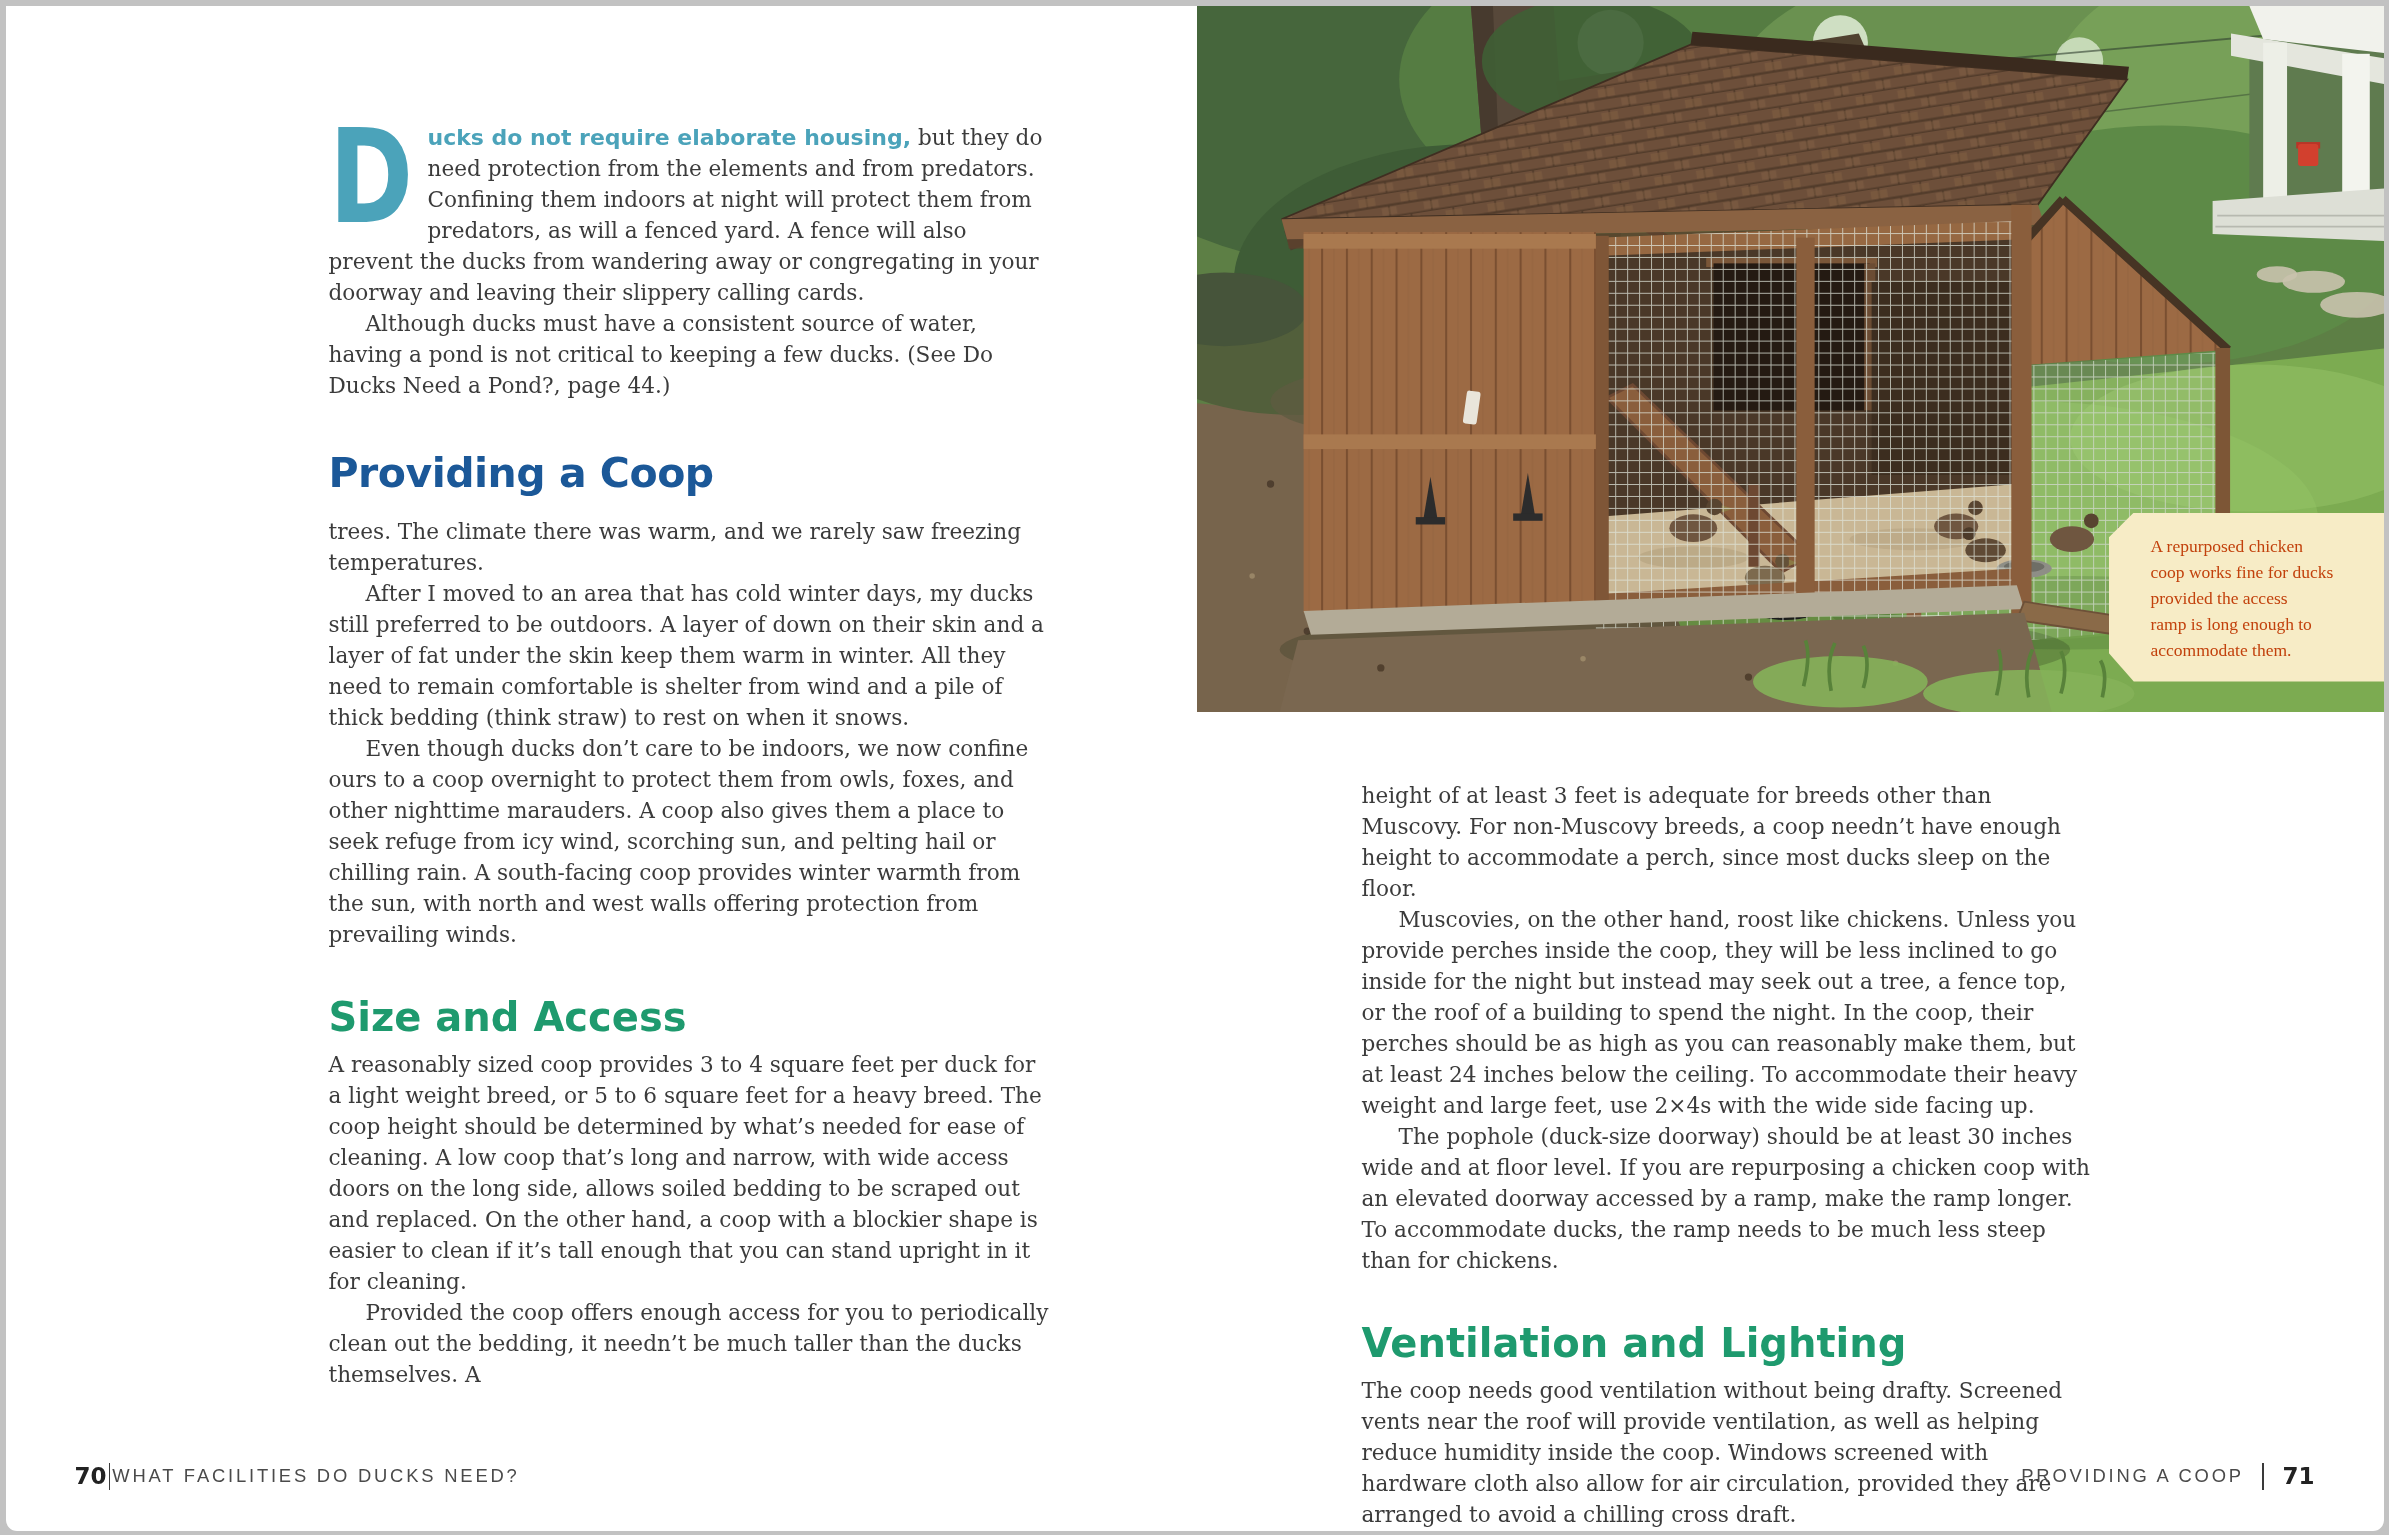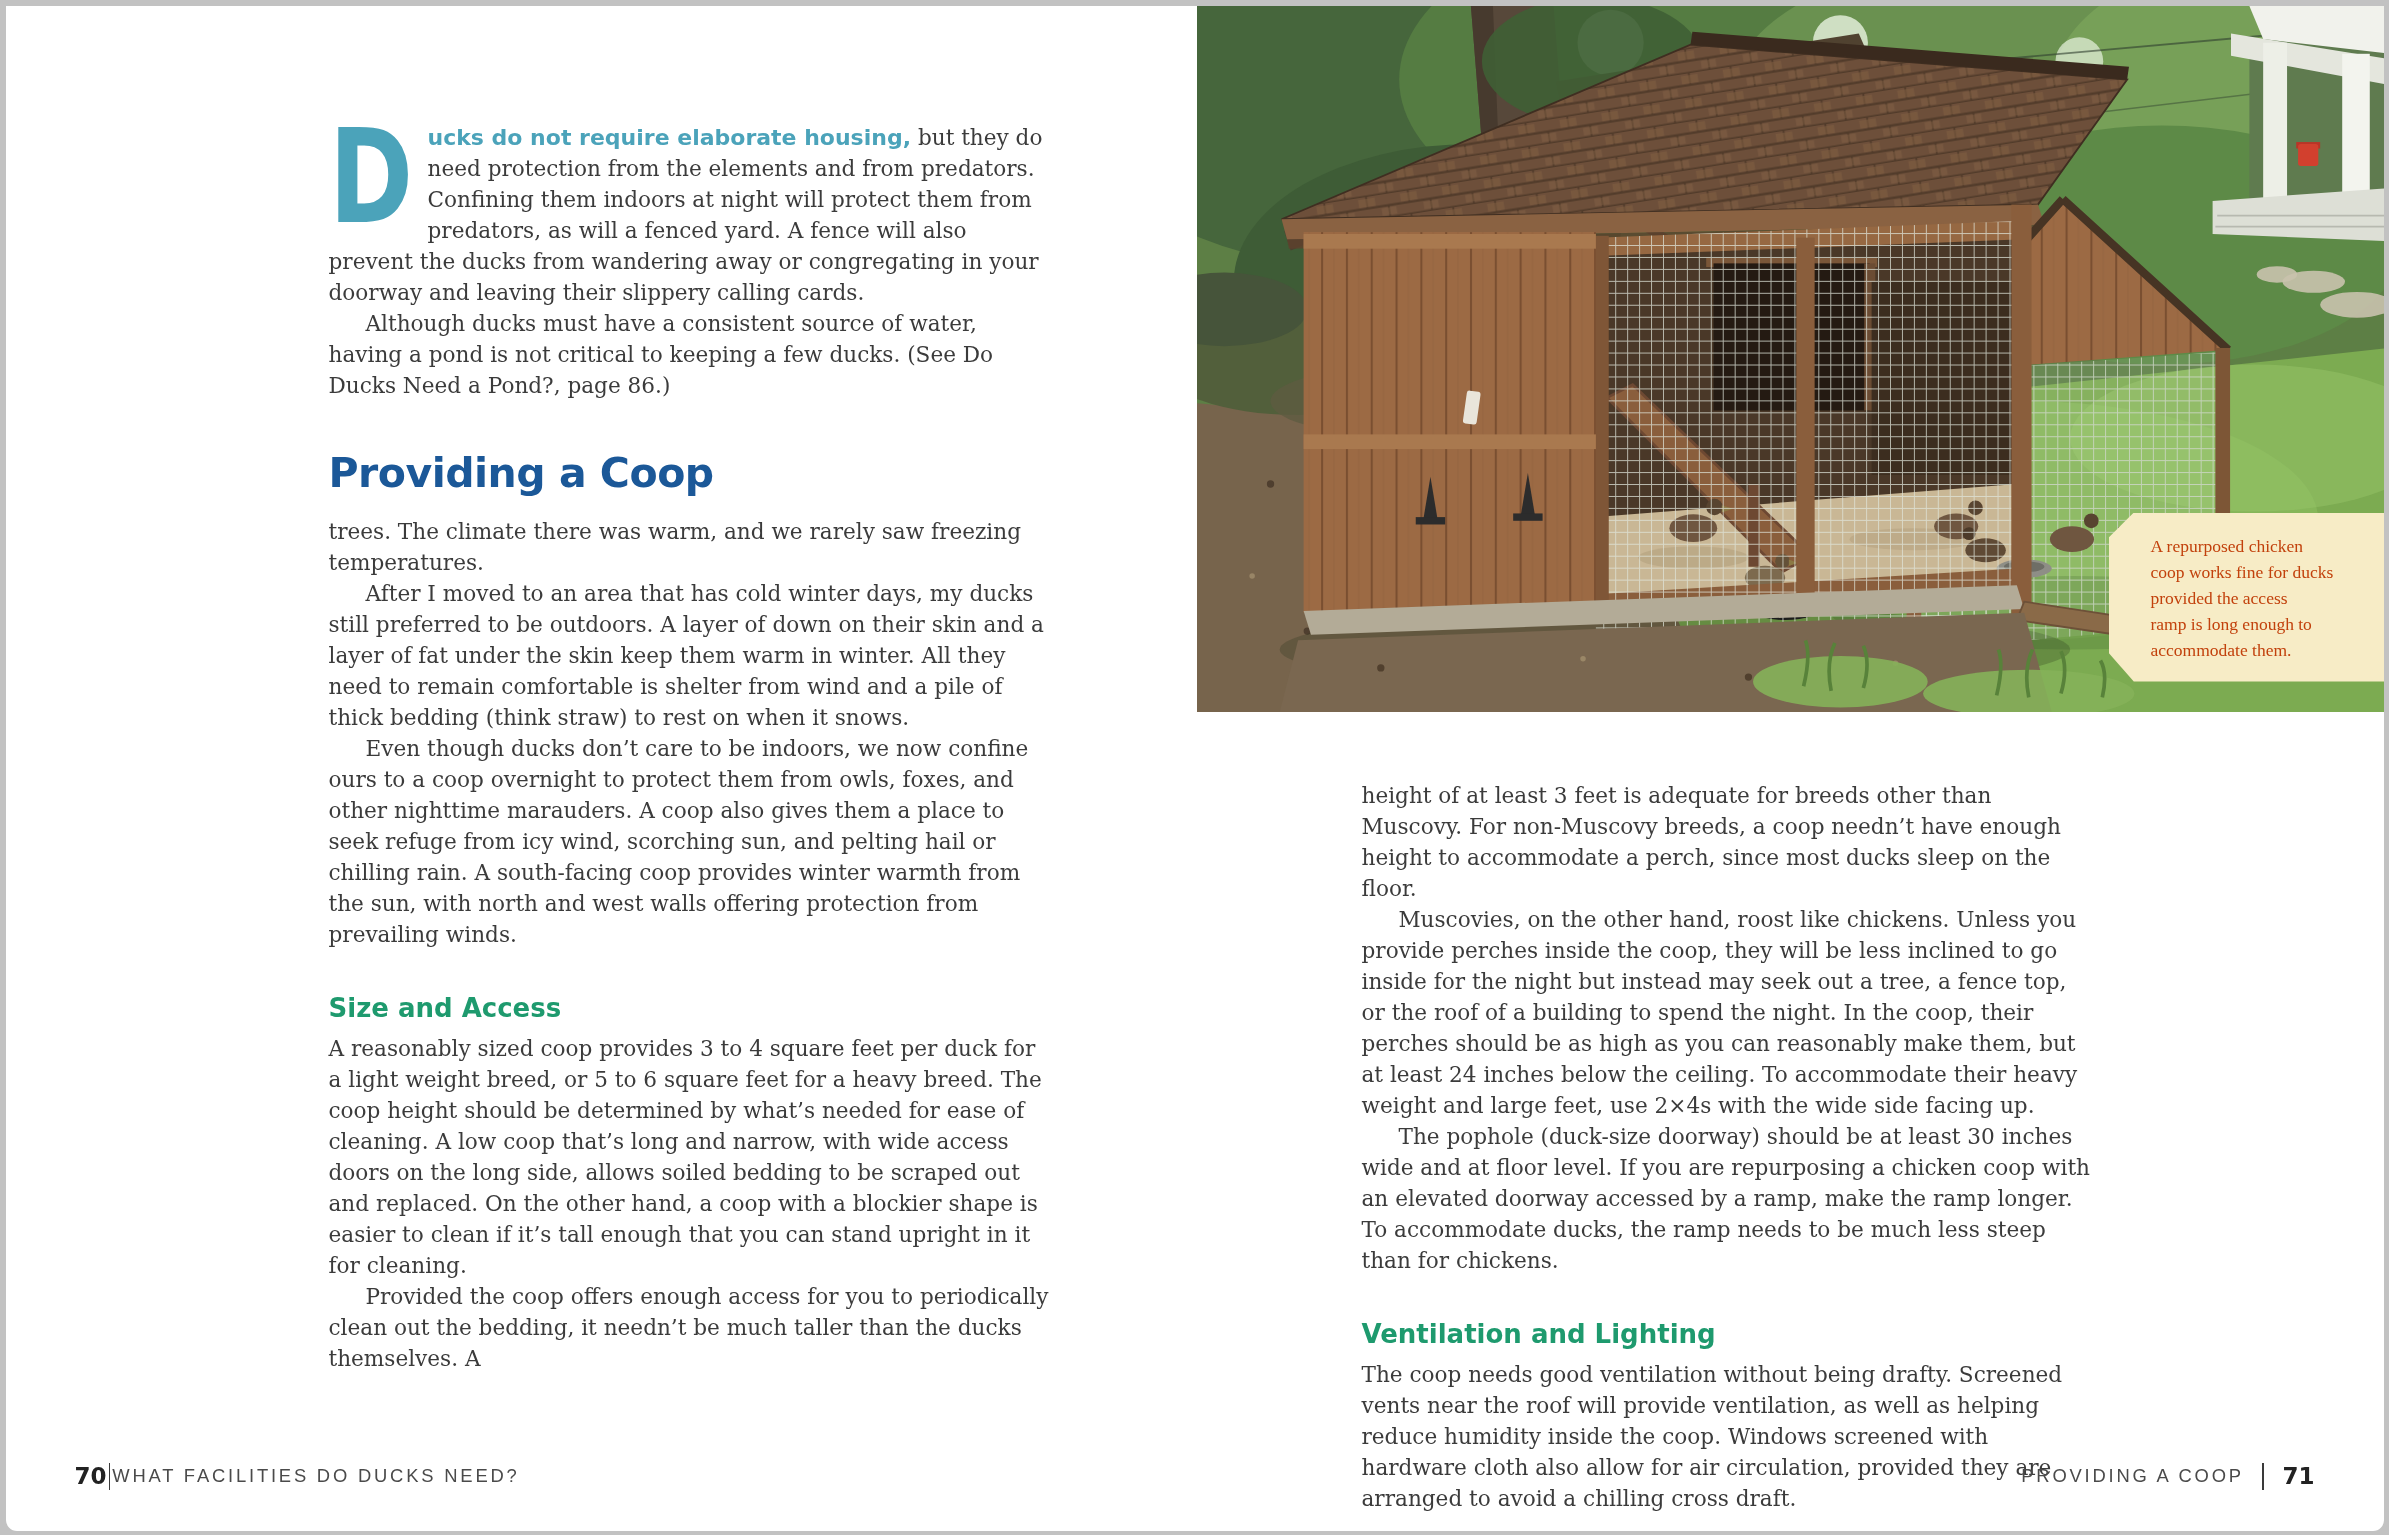--- a/index.html
+++ b/index.html
@@ -15,21 +15,21 @@
   .indent{text-indent:37px;}
 
   .dropcap{float:left;width:88px;font-family:"DejaVu Sans",sans-serif;font-weight:bold;
            color:#4BA3BA;font-size:130px;line-height:96px;margin:7.4px 11px 0 0;
            transform:scaleX(.78);transform-origin:left top;}
   .leadin{font-family:"DejaVu Sans",sans-serif;font-weight:bold;color:#4BA3BA;font-size:22px;}
 
   h2.providing{font-family:"DejaVu Sans",sans-serif;font-weight:bold;color:#1B5898;
       font-size:41px;letter-spacing:-0.5px;margin:50px 0 20px 0;line-height:1.1;}
   h3.sub{font-family:"DejaVu Sans",sans-serif;font-weight:bold;color:#1E9A6E;
-      font-size:26px;margin:44px 0 9.2px 0;line-height:1.15;}
+      font-size:40px;margin:44px 0 9.2px 0;line-height:1.15;}
 
   .pullquote{display:block;float:left;width:276px;margin-left:-191px;margin-top:5.5px;
       min-height:279px;font-family:"DejaVu Sans",sans-serif;font-weight:bold;
       color:#E0713D;font-size:24px;line-height:48px;white-space:pre-line;}
 
   
   .photo{position:absolute;left:1191px;top:0;width:1193px;height:706px;overflow:hidden;}
   .photo svg{display:block;width:100%;height:100%;}
   .caption-flag{position:absolute;right:0;top:507px;width:281px;height:169px;
       background:#F7ECC6;clip-path:polygon(9% 0,100% 0,100% 100%,9% 100%,0 83%,0 15%);
@@ -47,21 +47,21 @@
   .footdiv{width:1.8px;height:27.6px;background:#3a3a3a;}
 </style>
 </head>
 <body>
 
 <div class="canvas">
  <div class="frame">
 
   <div class="leftcol">
     <p><span class="dropcap">D</span><span class="leadin">ucks do not require elaborate housing,</span><span> but they do need protection from the elements and from predators. Confining them indoors at night will protect them from predators, as will a fenced yard. A fence will also prevent the ducks from wandering away or congregating in your doorway and leaving their slippery calling cards.</span></p>
-    <p class="indent">Although ducks must have a consistent source of water, having a pond is not critical to keeping a few ducks. (See Do Ducks Need a Pond?, page 86.)</p>
+    <p class="indent">Although ducks must have a consistent source of water, having a pond is not critical to keeping a few ducks. (See Do Ducks Need a Pond?, page 44.)</p>
 
     <h2 class="providing">Providing a Coop</h2>
 
     <p><span>trees. The climate there was warm, and we rarely saw freezing temperatures.</span></p>
     <p class="indent">After I moved to an area that has cold winter days, my ducks still preferred to be outdoors. A layer of down on their skin and a layer of fat under the skin keep them warm in winter. All they need to remain comfortable is shelter from wind and a pile of thick bedding (think straw) to rest on when it snows.</p>
     <p class="indent">Even though ducks don’t care to be indoors, we now confine ours to a coop overnight to protect them from owls, foxes, and other nighttime marauders. A coop also gives them a place to seek refuge from icy wind, scorching sun, and pelting hail or chilling rain. A south-facing coop provides winter warmth from the sun, with north and west walls offering protection from prevailing winds.</p>
 
     <h3 class="sub">Size and Access</h3>
     <p>A reasonably sized coop provides 3 to 4 square feet per duck for a light weight breed, or 5 to 6 square feet for a heavy breed. The coop height should be determined by what’s needed for ease of cleaning. A low coop that’s long and narrow, with wide access doors on the long side, allows soiled bedding to be scraped out and replaced. On the other hand, a coop with a blockier shape is easier to clean if it’s tall enough that you can stand upright in it for cleaning.</p>
     <p class="indent">Provided the coop offers enough access for you to periodically clean out the bedding, it needn’t be much taller than the ducks themselves. A</p>

